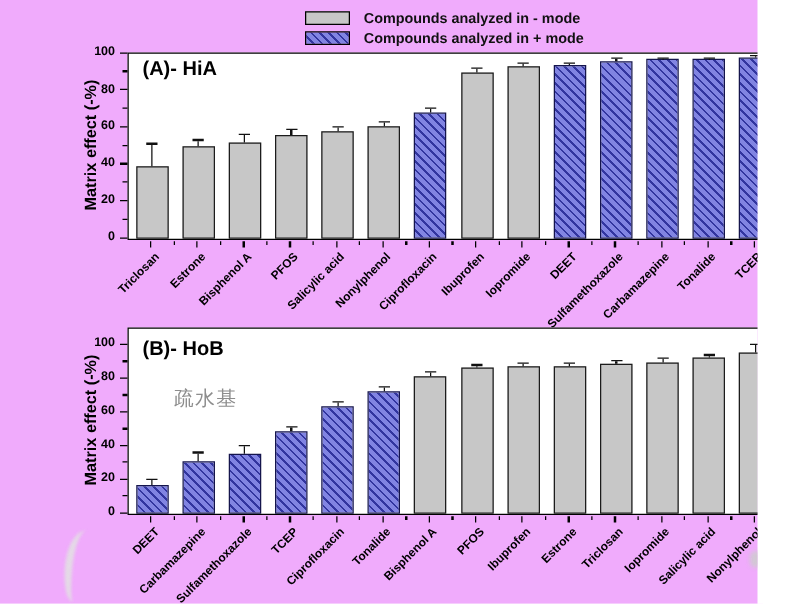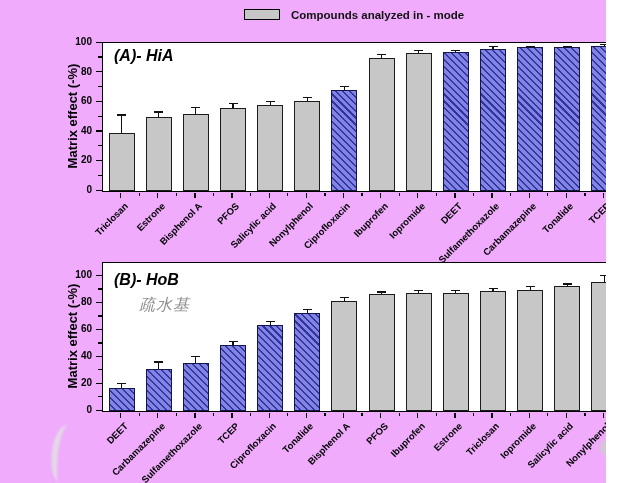--- a/index.html
+++ b/index.html
@@ -15,21 +15,21 @@
   .legend-row{display:flex;align-items:center;height:15px;margin-bottom:1px;}
   .swatch{display:inline-block;width:36px;height:11px;border:1.4px solid #000;box-sizing:border-box;}
   .legend-label{margin-left:11px;font-size:11.5px;font-weight:bold;color:#111;white-space:nowrap;}
   
   .neg{background:#c7c7c7;}
   .pos{background:repeating-linear-gradient(45deg,#8184e2 0px,#8184e2 3.4px,#32359f 3.4px,#32359f 4.9px);}
   
   .chart{position:absolute;left:0;width:643px;height:215px;}
   .plot{
     position:absolute;left:102px;top:0;width:520px;height:148px;
-    border:1.5px solid #000;box-sizing:content-box;background:#fff;font-style:italic;
+    border:1.5px solid #000;box-sizing:content-box;background:#fff;
   }
   .bar{position:absolute;bottom:0;box-sizing:border-box;}
   .bar.neg{border:1.3px solid #1c1c1c;}
   .bar.pos{border:1.3px solid #15154d;}
   .err-line{position:absolute;width:1.2px;background:#111;}
   .err-cap{position:absolute;height:1.2px;background:#111;}
   .ytick{position:absolute;height:1.3px;background:#000;}
   .ytick-label{
     position:absolute;width:26px;text-align:right;
     font-size:10px;font-weight:bold;color:#000;line-height:10px;
@@ -42,41 +42,45 @@
   }
   .ylabel{
     position:absolute;left:72px;top:74px;
     transform:translate(-50%,-50%) rotate(-90deg);
     font-size:13px;font-weight:bold;color:#000;white-space:nowrap;
   }
   .ptitle{position:absolute;left:11px;top:4px;font-size:16px;font-weight:bold;color:#000;}
   .psub{position:absolute;left:36px;top:27px;font-size:16px;color:#8d8d8d;letter-spacing:1px;}
   
   #chartB .ptitle{top:8px;}
-  #chartB .psub{top:32px;}
+  #chartB .psub{top:46px;}
   
   .smudge-left{
     position:absolute;left:52px;top:424px;width:18px;height:58px;
     border-left:6px solid #e2e2e2;border-radius:60% 0 0 40%/50% 0 0 50%;
     transform:rotate(6deg);filter:blur(1.2px);opacity:.85;
   }
   .smudge-right{
     position:absolute;left:600px;top:441px;width:30px;height:13px;
     background:#cdcdcd;border-radius:4px;filter:blur(1.6px);opacity:.85;
   }
 </style>
 </head>
 <body>
 
 <div class="page">
 
   <div class="legend">
     <div class="legend-row">
       <span class="swatch neg"></span>
       <span class="legend-label">Compounds analyzed in - mode</span>
+    </div>
+    <div class="legend-row">
+      <span class="swatch pos"></span>
+      <span class="legend-label">Compounds analyzed in + mode</span>
     </div>
   </div>
 
   <div class="chart" id="chartA" style="top:42px;">
     <div class="ylabel">Matrix effect (-%)</div>
     <div class="plot">
       <div class="ptitle">(A)- HiA</div>
     <div class="bar neg" style="left: 5.57143px; width: 26px; height: 57.72px;"></div>
         <div class="err-line" style="left: 17.9714px; bottom: 57.72px; height: 17.76px;"></div>
         <div class="err-cap" style="left: 14.0714px; width: 9px; bottom: 75.48px;"></div>

